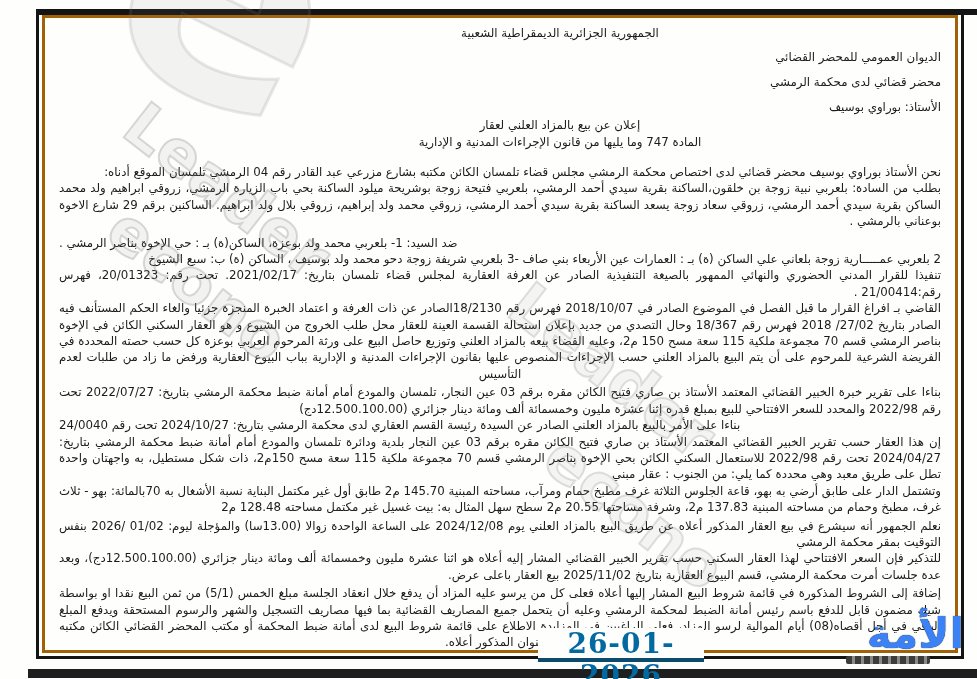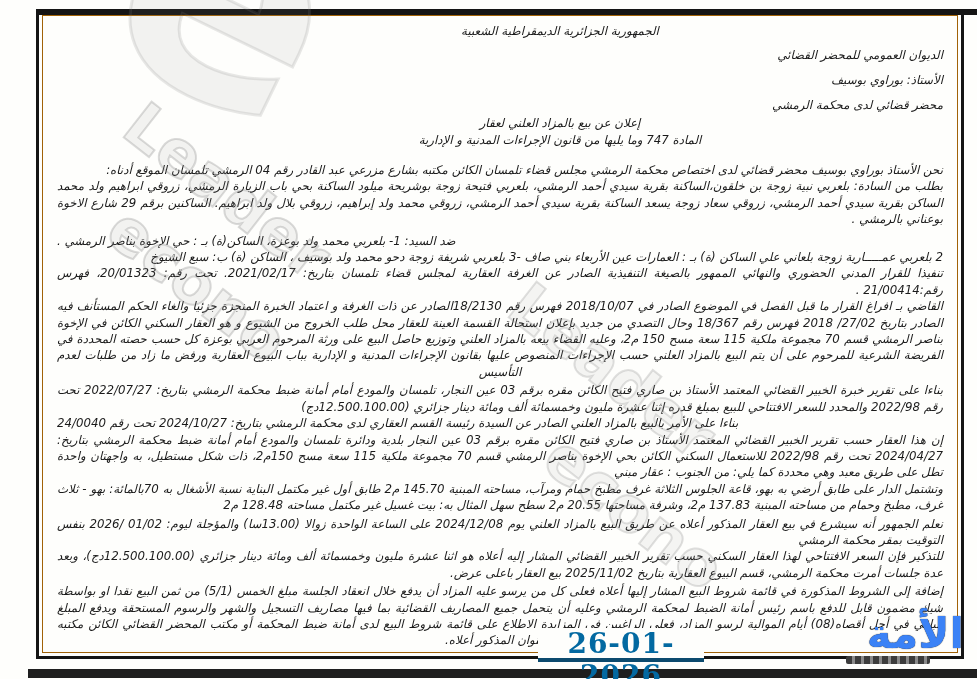--- a/index.html
+++ b/index.html
@@ -5,21 +5,21 @@
   * { box-sizing: border-box; margin: 0; padding: 0; }
   html,body { width: 977px; height: 679px; background:#ffffff; overflow:hidden; }
   body { position: relative; font-family: "DejaVu Sans", sans-serif; color:#1b1b1b; }
 
   .page { position:absolute; inset:0; background:#fefefc; }
 
   .top-bar { position:absolute; left:36px; top:9px; width:941px; height:6px; background:#141414; }
 
   .frame { position:absolute; left:36px; top:9px; width:928px; height:650px;
            border:3px solid #141414; background:transparent; }
-  .inner { position:absolute; left:3px; top:3px; right:3px; bottom:3px; border:1px solid #a16207;font-style:italic; }
+  .inner { position:absolute; left:3px; top:3px; right:3px; bottom:3px; border:3px solid #a16207; }
 
   .content { position:absolute; inset:0; padding:7px 14px 0 14px; direction:rtl;
              font-size:11.8px; line-height:16.4px; overflow:hidden; }
 
   .hdr-center { text-align:center; transform:translateX(60px); }
   .republic { margin-bottom:3px; }
   .hdr-right { text-align:right; }
   .hdr-right div { line-height:16.6px;margin-top:8px; }
   .title { margin-top:2px; }
   .subtitle { margin-bottom:14px; }
@@ -67,22 +67,22 @@
   <span class="wm wm4">econo</span>
 
   <div class="frame">
     <div class="inner">
       <div class="content">
 
         <div class="hdr-center republic">الجمهورية الجزائرية الديمقراطية الشعبية</div>
 
         <div class="hdr-right">
           <div>الديوان العمومي للمحضر القضائي</div>
+          <div>محضر قضائي لدى محكمة الرمشي</div>
           <div>الأستاذ: بوراوي بوسيف</div>
-          <div>محضر قضائي لدى محكمة الرمشي</div>
         </div>
 
         <div class="hdr-center title">إعلان عن بيع بالمزاد العلني لعقار</div>
         <div class="hdr-center subtitle">المادة 747 وما يليها من قانون الإجراءات المدنية و الإدارية</div>
 
         <div>
           <div class="para">نحن الأستاذ بوراوي بوسيف محضر قضائي لدى اختصاص محكمة الرمشي مجلس قضاء تلمسان الكائن مكتبه بشارع مزرعي عبد القادر رقم 04 الرمشي تلمسان الموقع أدناه:</div>
           <div class="para">بطلب من السادة: بلعربي نبية زوجة بن خلقون،الساكنة بقرية سيدي أحمد الرمشي، بلعربي فتيحة زوجة بوشريحة ميلود الساكنة بحي باب الزيارة الرمشي، زروقي ابراهيم ولد محمد الساكن بقرية سيدي أحمد الرمشي، زروقي سعاد زوجة يسعد الساكنة بقرية سيدي أحمد الرمشي، زروقي محمد ولد إبراهيم، زروقي بلال ولد ابراهيم. الساكنين برقم 29 شارع الاخوة بوعناني بالرمشي .</div>
           <div class="line gap-sm">ضد السيد: 1- بلعربي محمد ولد بوعزة، الساكن(ة) بـ : حي الإخوة بناصر الرمشي .</div>
           <div class="para">2 بلعربي عمـــــارية زوجة بلعاني علي الساكن (ة) بـ : العمارات عين الأربعاء بني صاف -3 بلعربي شريفة زوجة دحو محمد ولد بوسيف ، الساكن (ة) ب: سبع الشيوخ</div>

